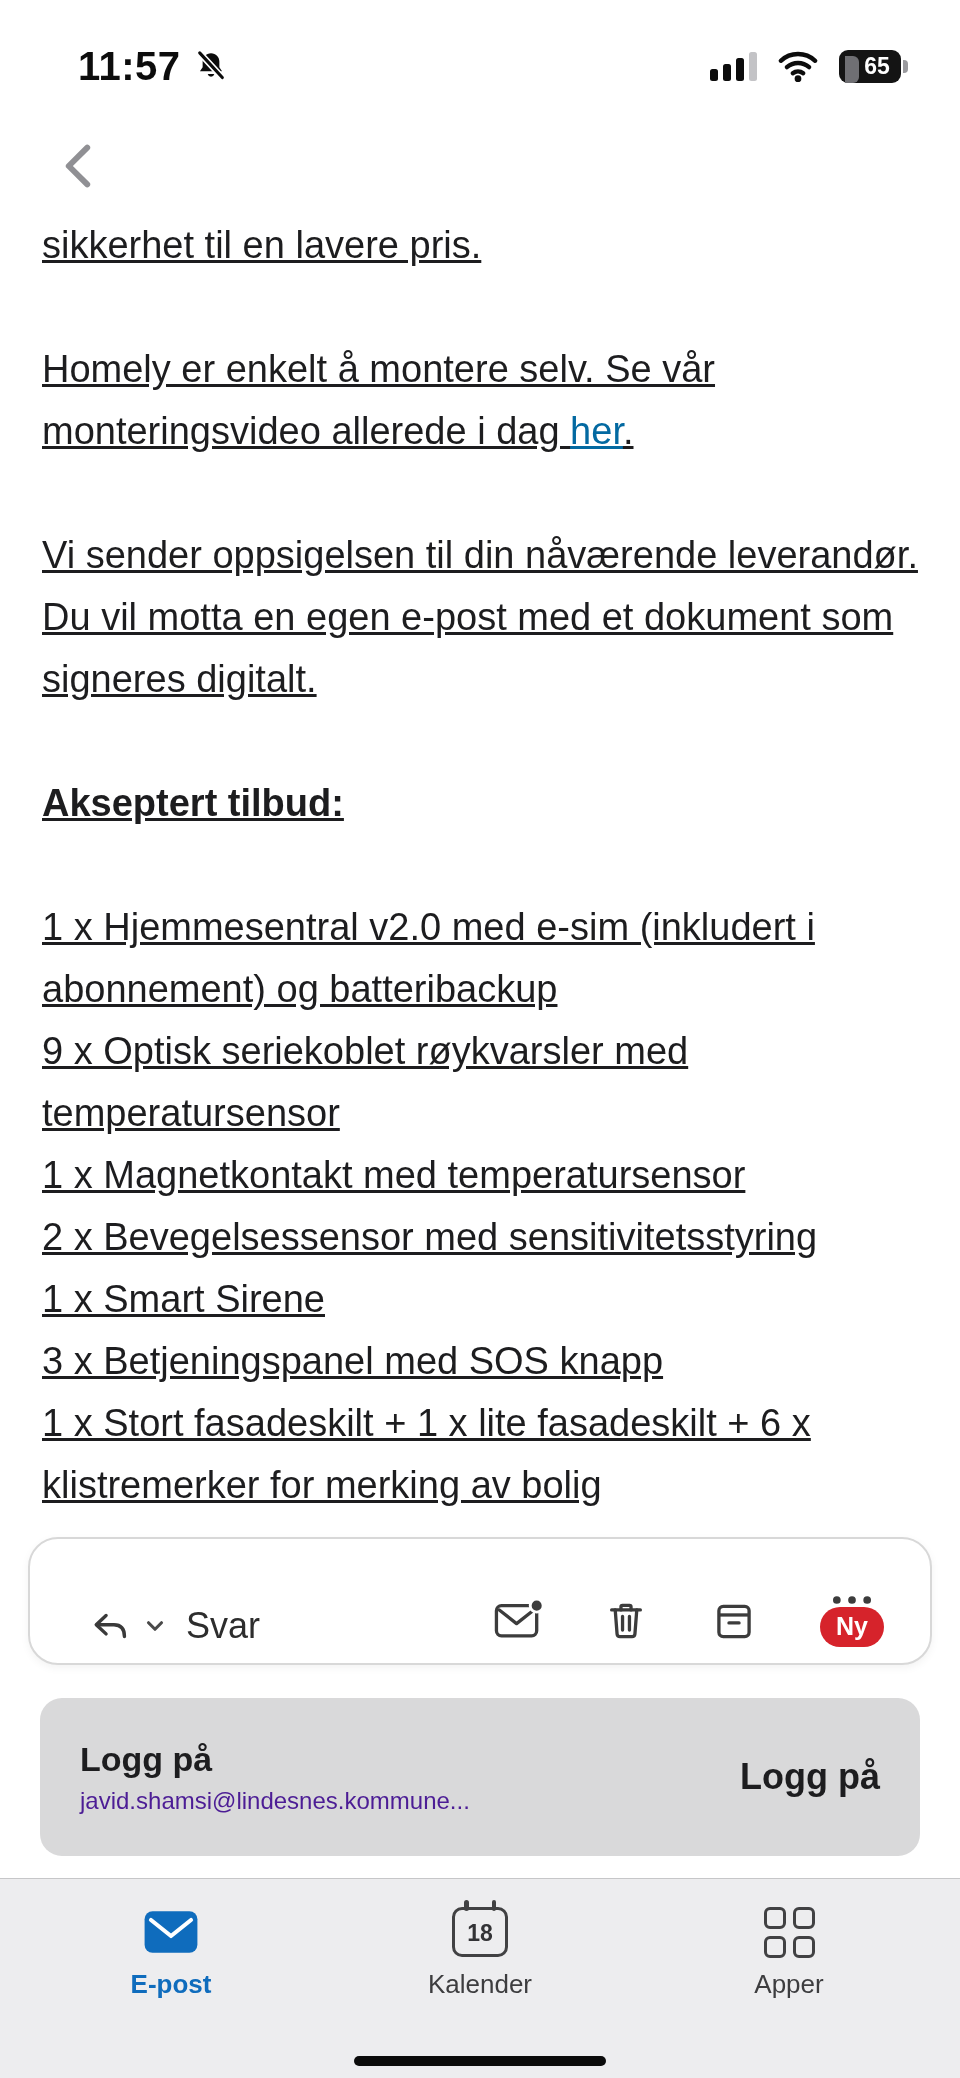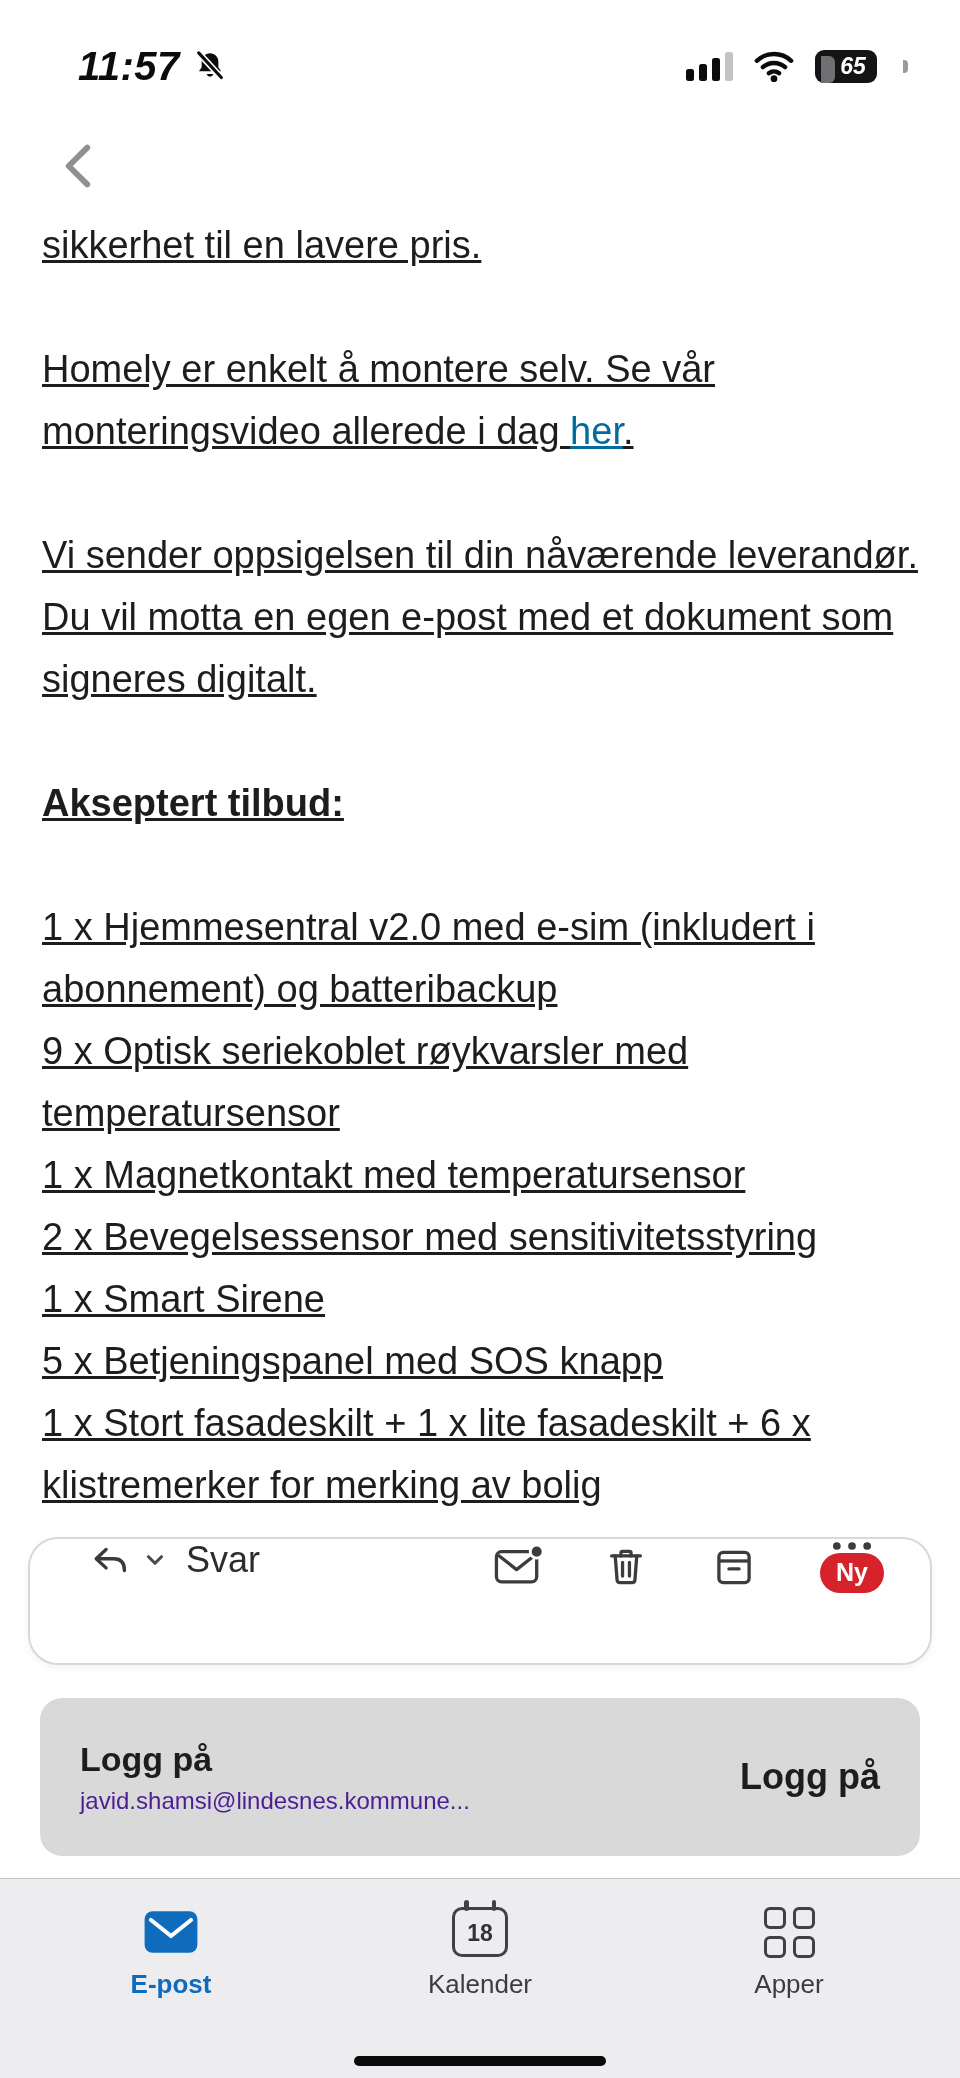--- a/index.html
+++ b/index.html
@@ -8,32 +8,31 @@
     position:relative; width:960px; height:2078px; margin:0 auto;
     background:#ffffff; overflow:hidden;
     font-family:"Liberation Sans", sans-serif; color:#1d1d1f;
   }
 
   
   .status-bar {
     position:absolute; top:0; left:0; right:0; height:118px;
     display:flex; align-items:center; justify-content:space-between;
     padding:14px 52px 0 78px;
-    font-style:italic;
   }
   .sb-left { display:flex; align-items:center; gap:12px; }
   .time { font-size:40px; font-weight:700; color:#0c0c0c; letter-spacing:.5px; }
   .bell { color:#0c0c0c; display:flex; }
   .sb-right { display:flex; align-items:center; gap:20px; }
   .signal { display:flex; align-items:flex-end; gap:5px; height:30px; }
   .signal i { display:block; width:8px; border-radius:2.5px; background:#0c0c0c; }
   .signal i.b1{height:12px;} .signal i.b2{height:17px;} .signal i.b3{height:23px;}
   .signal i.b4{height:29px; background:#c3c3c6;}
   .wifi { color:#0c0c0c; display:flex; }
-  .battery { position:relative; display:flex; align-items:center;gap:24px; }
+  .battery { position:relative; display:flex; align-items:center; }
   .battery-body {
     width:62px; height:33px; background:#141414; border-radius:9px;
     display:flex; align-items:center; justify-content:center;
   }
   .battery-body span { color:#ffffff; font-size:23px; font-weight:700; }
   .battery-fill { position:absolute; right:5px; top:3px; width:14px; height:27px;
     background:#6f6f73; border-radius:0 6px 6px 0; z-index:0; }
   .battery-body span { position:relative; z-index:1; }
   .battery-nub { width:5px; height:13px; background:#9a9a9e; border-radius:0 4px 4px 0; margin-left:2px; }
 
@@ -50,21 +49,21 @@
   .email-body p { margin:0 0 62px 0; }
   .email-heading { font-weight:700; margin:0 0 42px 0; }
   .email-link { color:#0369a1; text-decoration:underline; cursor:pointer; }
   .email-list div { margin:0; }
 
   
   .toolbar {
     position:absolute; top:1537px; left:28px; width:904px; height:128px;
     background:#ffffff; border:2px solid #d8d8d8; border-radius:30px;
     box-shadow:0 3px 8px rgba(0,0,0,.05);
-    display:flex; align-items:flex-start; padding:0 36px 6px 56px;
+    display:flex; align-items:flex-end; padding:0 36px 16px 56px;
   }
   .reply-group { display:flex; align-items:center; cursor:pointer; color:#3a3a3a; }
   .reply-caret { display:flex; margin-left:8px; color:#4a4a4a; cursor:pointer; }
   .reply-label { font-size:36px; color:#2d2d2d; margin-left:18px; }
   .tb-spacer { flex:1; }
   .tb-right { display:flex; align-items:center; gap:44px; }
   .tool-btn { width:64px; display:flex; justify-content:center; color:#3c3c3c; cursor:pointer; }
   .more-group { width:84px; display:flex; flex-direction:column; align-items:center; cursor:pointer; }
   .more-dots { color:#3c3c3c; display:flex; }
   .ny-badge {
@@ -167,21 +166,21 @@
     <p>sikkerhet til en lavere pris.</p>
     <p><span>Homely er enkelt å montere selv. Se vår monteringsvideo allerede i dag </span><a class="email-link">her</a><span>.</span></p>
     <p>Vi sender oppsigelsen til din nåværende leverandør. Du vil motta en egen e-post med et dokument som signeres digitalt.</p>
     <p class="email-heading">Akseptert tilbud:</p>
     <div class="email-list">
       <div>1 x Hjemmesentral v2.0 med e-sim (inkludert i abonnement) og batteribackup</div>
       <div>9 x Optisk seriekoblet røykvarsler med temperatursensor</div>
       <div>1 x Magnetkontakt med temperatursensor</div>
       <div>2 x Bevegelsessensor med sensitivitetsstyring</div>
       <div>1 x Smart Sirene</div>
-      <div>5 x Betjeningspanel med SOS knapp</div>
+      <div>3 x Betjeningspanel med SOS knapp</div>
       <div>1 x Stort fasadeskilt + 1 x lite fasadeskilt + 6 x klistremerker for merking av bolig</div>
     </div>
   </div>
 
   <div class="toolbar">
     <span class="reply-group">
       <span style="display:flex;">
         <svg width="48" height="42" viewBox="0 0 32 32">
           <path d="M13 8 L5.5 15 L13 22" fill="none" stroke="currentColor" stroke-width="2.6" stroke-linecap="round" stroke-linejoin="round"></path>
           <path d="M6.2 15 H19 C24.5 15 27 18.6 27 24" fill="none" stroke="currentColor" stroke-width="2.6" stroke-linecap="round"></path>

